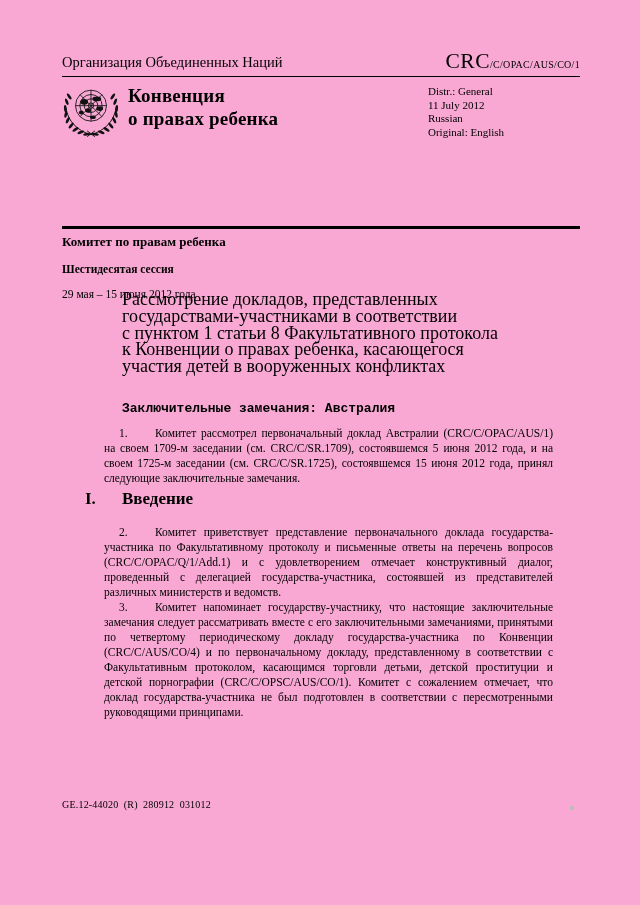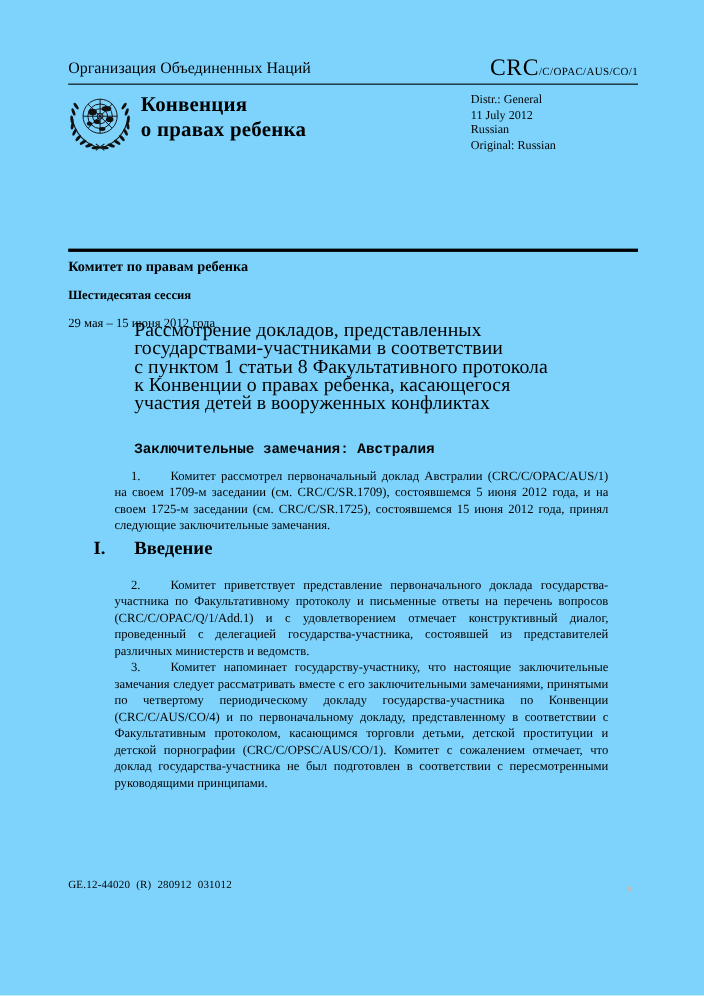--- a/index.html
+++ b/index.html
@@ -1,17 +1,17 @@
 <!DOCTYPE html>
 <html><head>
 <meta charset="utf-8">
 <style>
   html,body { margin:0; padding:0; background:#ffffff; }
   .page {
-    position:relative; width:640px; height:905px; background:#7dd3fc;
+    position:relative; width:640px; height:905px; background:#f9a8d4;
     font-family:"Liberation Serif", serif; color:#000; overflow:hidden;
   }
   .abs { position:absolute; }
 
   .org-name { left:62px; top:54px; font-size:14.5px; }
   .doc-symbol { top:49px; right:60px; white-space:nowrap;text-align:center; }
   .doc-symbol .big { font-size:21.5px; letter-spacing:0.5px; }
   .doc-symbol .small { font-size:10px; letter-spacing:0.3px; }
 
   .rule-thin  { left:62px; top:76px;  width:518px; height:1.3px; background:#000; }
@@ -108,21 +108,21 @@
       </g>
     </svg>
   </div>
   <div class="abs masthead-title">Конвенция
 о правах ребенка</div>
 
   <div class="abs distr-block">
     <div>Distr.: General</div>
     <div>11 July 2012</div>
     <div>Russian</div>
-    <div>Original: Russian</div>
+    <div>Original: English</div>
   </div>
 
   <div class="abs rule-thick"></div>
   <div class="abs committee-name">Комитет по правам ребенка</div>
   <div class="abs session-name">Шестидесятая сессия</div>
   <div class="abs session-dates">29 мая – 15 июня 2012 года</div>
 
   <div class="abs doc-title">Рассмотрение докладов, представленных
 государствами-участниками в соответствии
 с пунктом 1 статьи 8 Факультативного протокола

